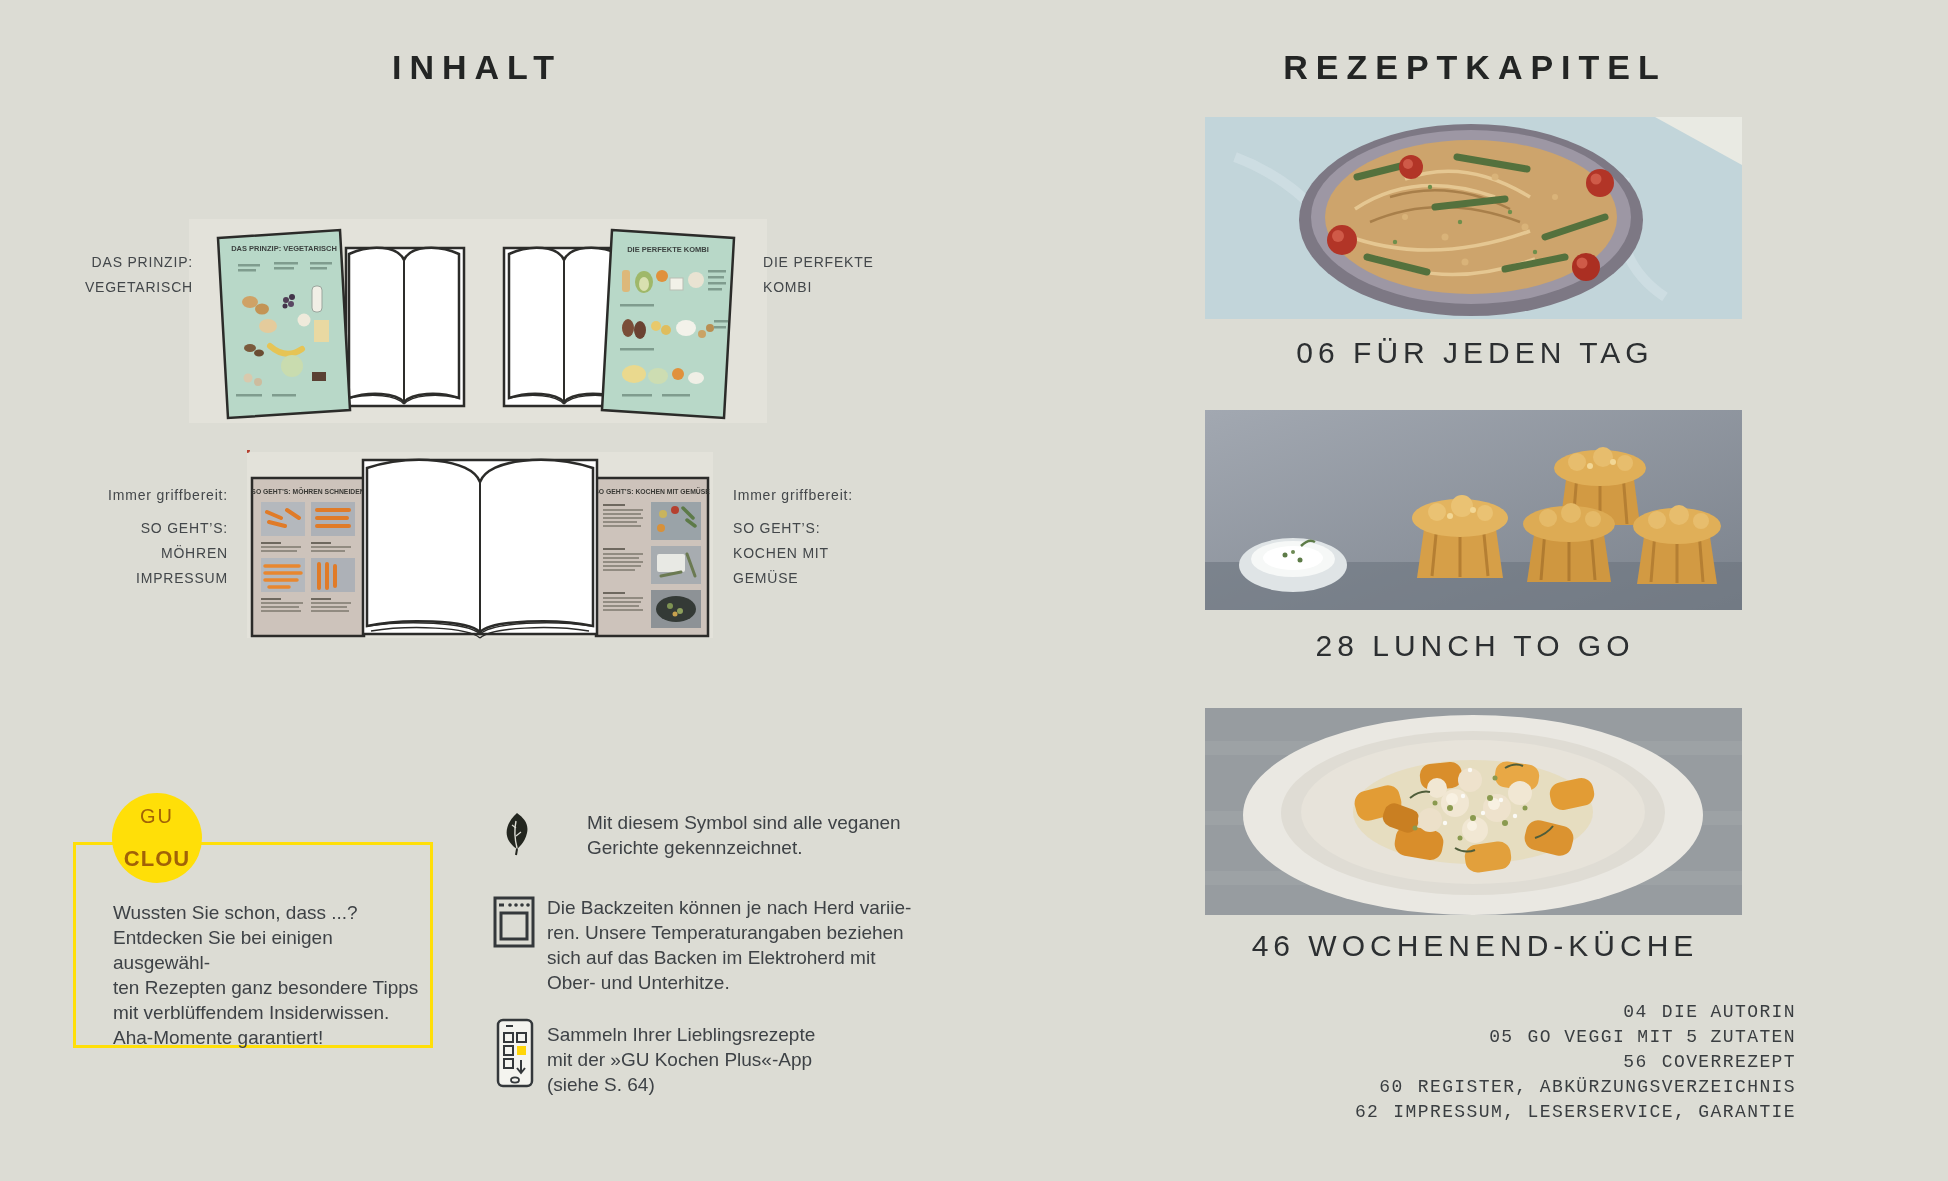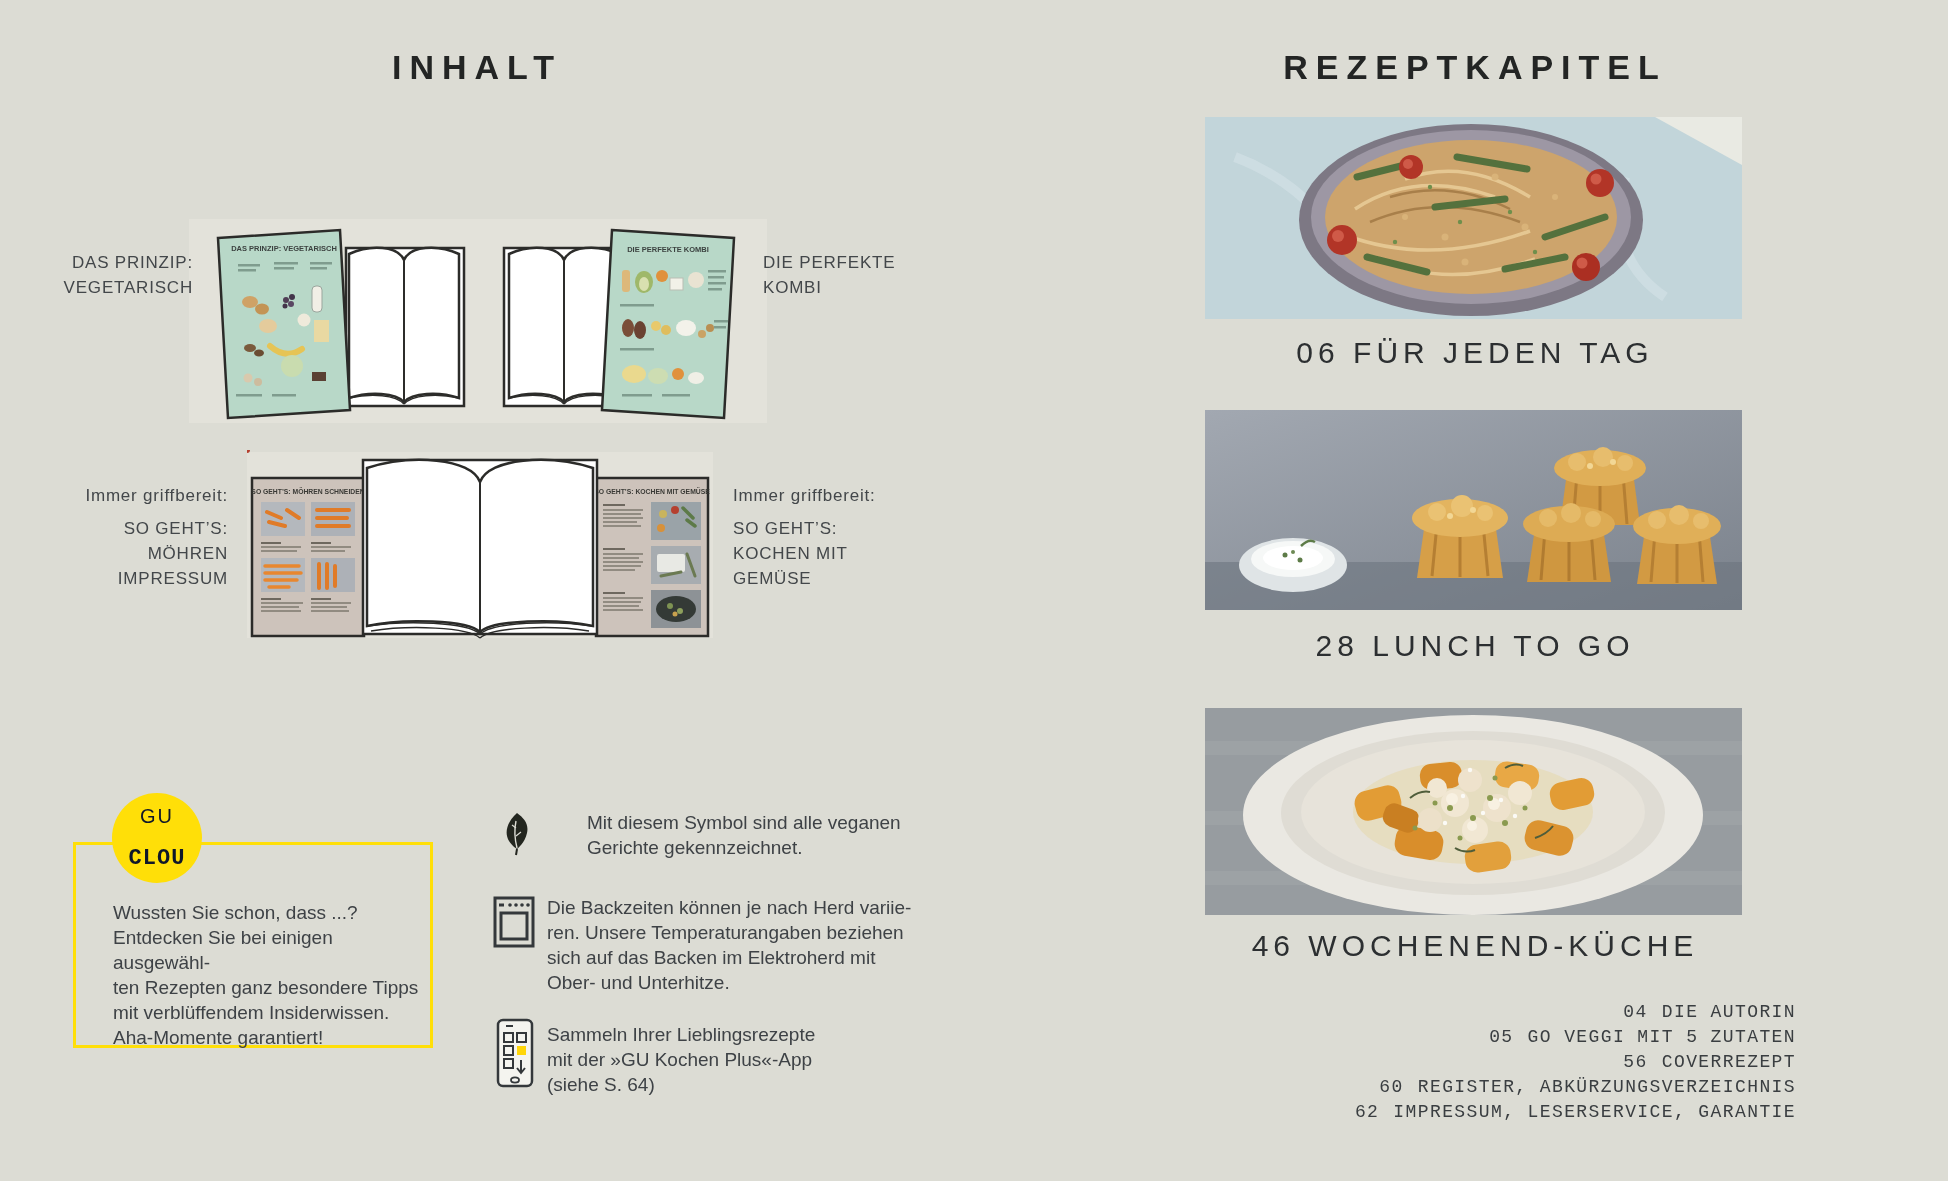--- a/index.html
+++ b/index.html
@@ -13,32 +13,32 @@
   .h-title{
     position:absolute; text-align:center; font-weight:bold;
     font-size:34px; letter-spacing:8px; color:#232524;
   }
   .intro{
     position:absolute; text-align:center;
     font-family:"Liberation Serif", serif; font-style:italic;
     font-size:21px; line-height:30px; color:#2b2b28;
   }
   .side-label{
-    position:absolute; font-size:17px; line-height:25px;
+    position:absolute; font-size:14px; line-height:25px;
     letter-spacing:0.8px; color:#43474a;
   }
   .side-label .intro-line{margin-bottom:8px;}
   .gu-badge{
     position:absolute; left:112px; top:793px; width:90px; height:90px;
     border-radius:50%; background:#ffdf08; z-index:3;
     display:flex; flex-direction:column; align-items:center; justify-content:center;
-    color:#0f172a;
+    color:#a16207;
   }
   .gu-badge .l1{font-size:20px; letter-spacing:2px;}
-  .gu-badge .l2{font-size:22px; font-weight:bold; letter-spacing:1px; margin-top:18px;font-family:Liberation Mono, monospace;}
+  .gu-badge .l2{font-size:22px; font-weight:bold; letter-spacing:1px; margin-top:18px;}
   .clou-box{
     position:absolute; left:73px; top:842px; width:360px; height:206px;
     border:3px solid #ffdf08; box-sizing:border-box; z-index:2;
   }
   .clou-text{
     position:absolute; left:113px; top:900px; width:320px; z-index:4;
     font-size:19px; line-height:25px; color:#3e4246;
   }
   .info-row-text{
     position:absolute; font-size:19px; line-height:25px; color:#3e4246;

